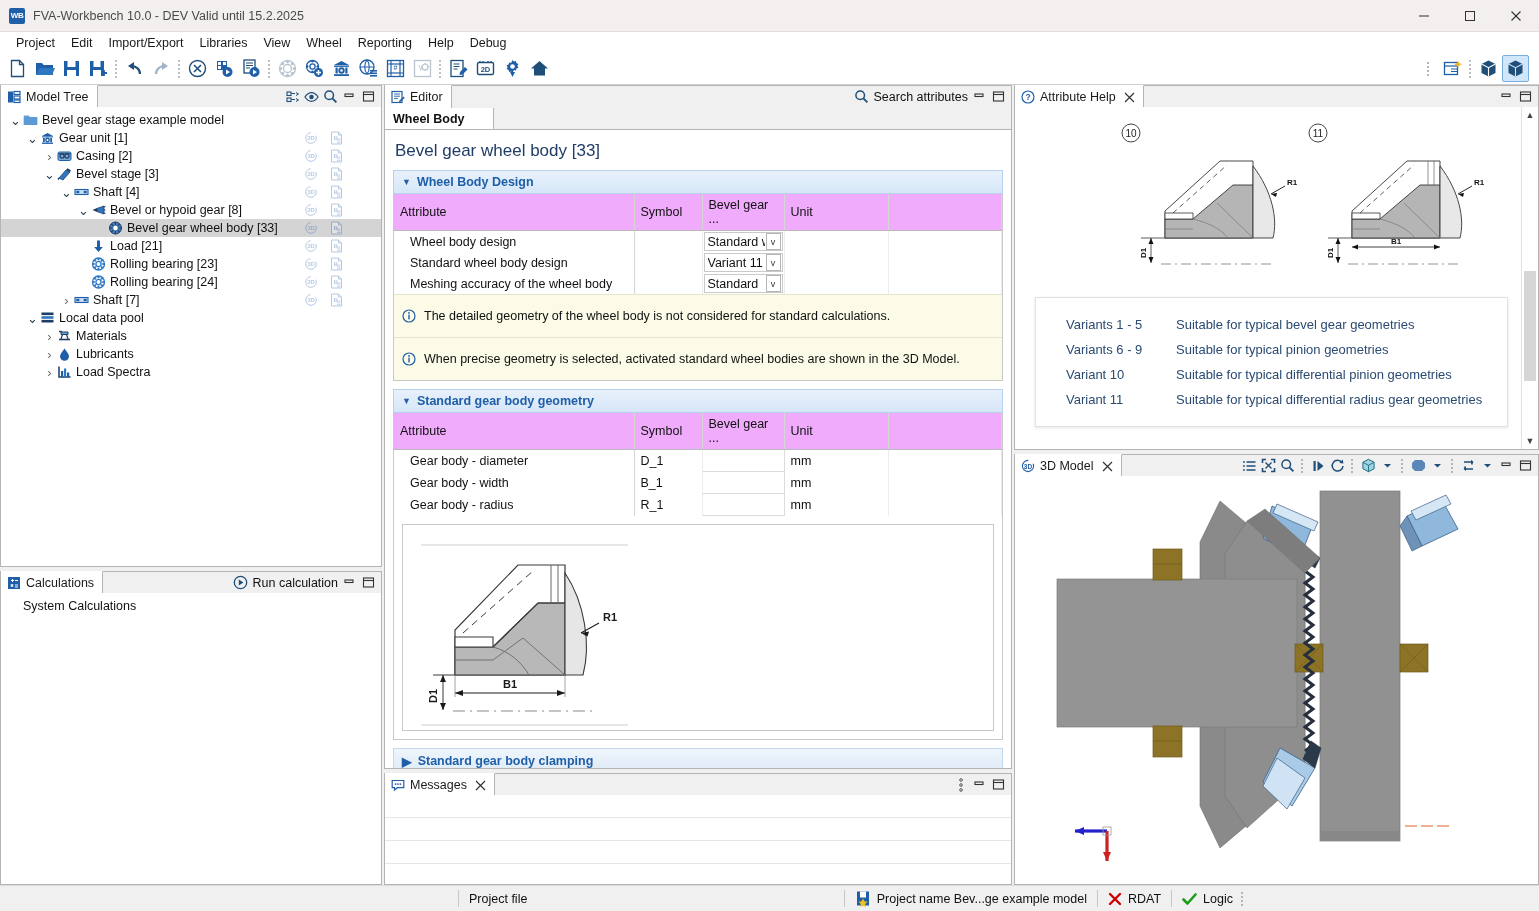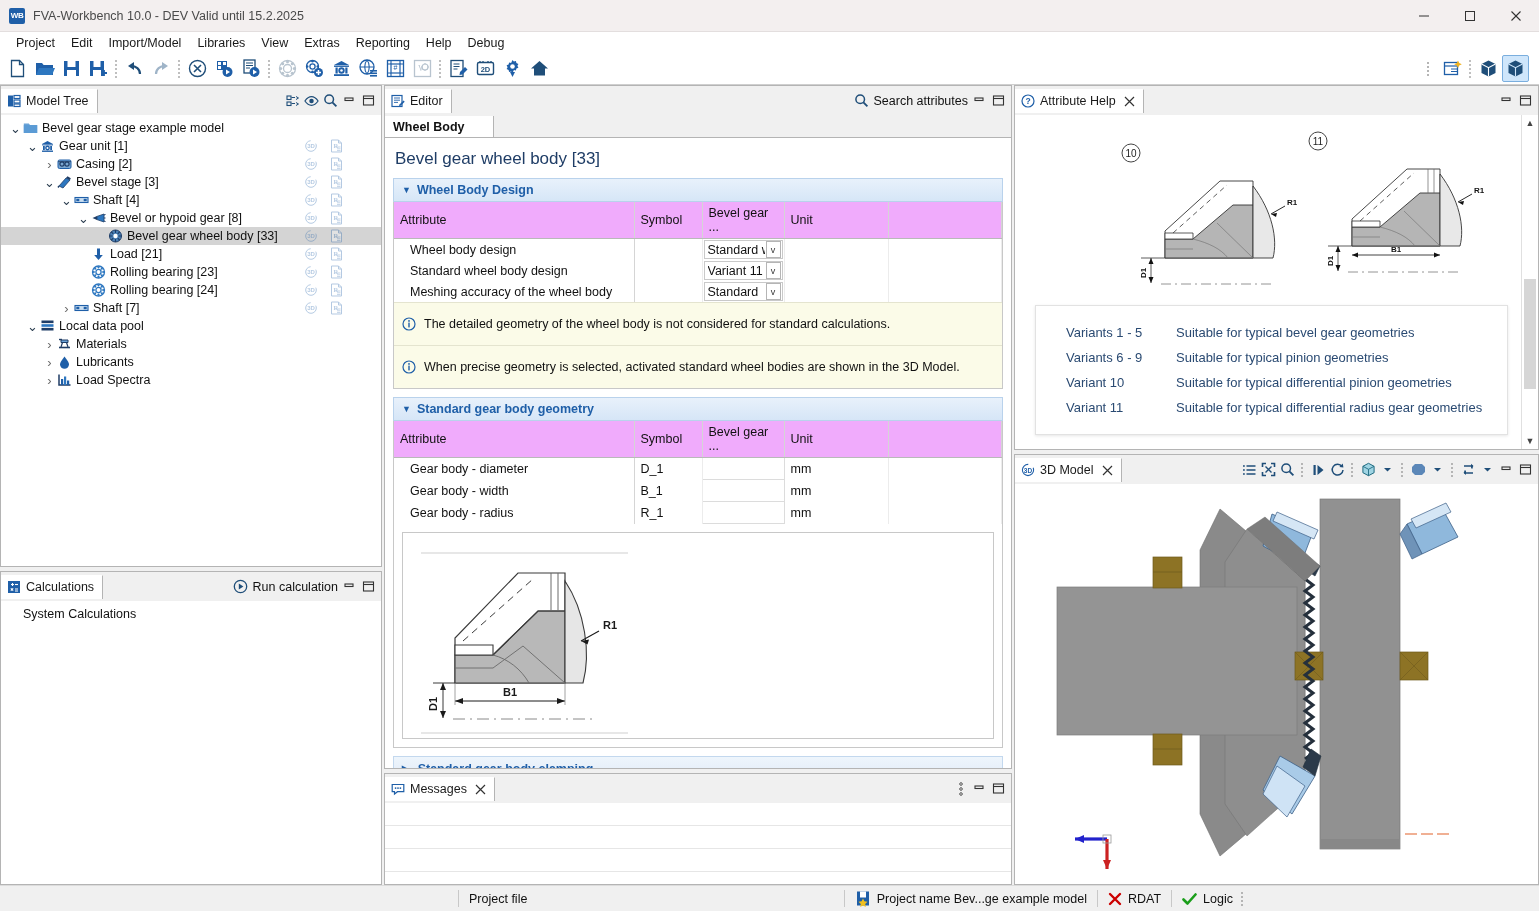--- a/index.html
+++ b/index.html
@@ -32,21 +32,21 @@
   .tbtn.active{background:#cfe6fb;border:1px solid #7aaede;box-sizing:border-box;border-radius:2px;}
 
   
   .main{flex:1;display:flex;min-height:0;padding:0 0 0 0;}
   .col-left{width:382px;display:flex;flex-direction:column;flex:0 0 auto;}
   .col-mid{flex:1;display:flex;flex-direction:column;min-width:0;margin:0 2px;}
   .col-right{width:525px;display:flex;flex-direction:column;flex:0 0 auto;}
 
   
   .panel{background:#fff;border:1px solid #b4b4b4;display:flex;flex-direction:column;min-height:0;}
-  .panel-head{height:29px;background:#f0f0f0;display:flex;align-items:center;flex:0 0 auto;position:relative;}
+  .panel-head{height:21px;background:#f0f0f0;display:flex;align-items:center;flex:0 0 auto;position:relative;}
   .ptab{height:23px;display:flex;align-items:center;padding:0 8px 0 6px;background:#fff;
         border-right:1px solid #b4b4b4;border-top:1px solid #fff;font-size:12.5px;color:#1a1a1a;}
   .ptab .ptitle{margin-left:5px;}
   .ptab .pclose{margin-left:8px;color:#333;font-size:13px;line-height:1;}
   .phead-tools{margin-left:auto;display:flex;align-items:center;gap:4px;padding-right:5px;color:#1f4e79;}
   .mini{width:15px;height:15px;display:flex;align-items:center;justify-content:center;}
   .panel-body{flex:1;background:#fff;overflow:hidden;position:relative;min-height:0;}
 
   
   .tree{position:relative;font-size:12.5px;padding-top:4px;}
@@ -137,24 +137,24 @@
       <svg width="12" height="12" viewBox="0 0 12 12">
           <line x1="1.5" y1="1.5" x2="10.5" y2="10.5" stroke="currentColor" stroke-width="1.1"></line>
           <line x1="10.5" y1="1.5" x2="1.5" y2="10.5" stroke="currentColor" stroke-width="1.1"></line>
         </svg>
     </div>
   </div>
 
   <div class="menubar">
     <div class="menu-item">Project</div>
     <div class="menu-item">Edit</div>
-    <div class="menu-item">Import/Model</div>
+    <div class="menu-item">Import/Export</div>
     <div class="menu-item">Libraries</div>
     <div class="menu-item">View</div>
-    <div class="menu-item">Extras</div>
+    <div class="menu-item">Wheel</div>
     <div class="menu-item">Reporting</div>
     <div class="menu-item">Help</div>
     <div class="menu-item">Debug</div>
   </div>
 
   <div class="toolbar">
     <div class="tbtn">
       <svg width="21" height="21" viewBox="0 0 21 21">
           <path d="M4.5 2.5h8l4 4v12h-12z" fill="#fff" stroke="#1f4e79" stroke-width="1.3"></path>
           <path d="M12.5 2.5v4h4" fill="none" stroke="#1f4e79" stroke-width="1.3"></path>
@@ -1083,21 +1083,21 @@
             <span class="mini">
               <svg width="13" height="13" viewBox="0 0 13 13">
                   <rect x="1.5" y="2" width="10" height="9" fill="none" stroke="#333" stroke-width="1.1"></rect>
                   <path d="M1.5 4.5h10" stroke="#333" stroke-width="1.1"></path>
                 </svg>
             </span>
           </div>
         </div>
         <div class="panel-body help-body">
 
-          <div style="position:absolute;left:100px;top:26px;">
+          <div style="position:absolute;left:100px;top:14px;">
             <svg width="190" height="150" viewBox="0 0 190 150">
               <circle cx="16" cy="12" r="9" fill="none" stroke="#444" stroke-width="1"></circle>
               <text x="16" y="16" font-size="10" fill="#222" text-anchor="middle" font-family="Liberation Sans">10</text>
               <g transform="translate(10,12)">
                 <path d="M40 105 L40 78 L95 28 L128 28 L128 105 Z" fill="#fff" stroke="#333" stroke-width=".9"></path>
                 <path d="M40 105 L40 86 L68 86 L108 52 L128 52 L128 105 Z" fill="#b5b5b5" stroke="#333" stroke-width=".9"></path>
                 <path d="M40 80 L68 80 L68 86 L40 86 Z" fill="#fff" stroke="#333" stroke-width=".8"></path>
                 <path d="M128 33 C147 58 153 86 148 105 L128 105 Z" fill="#e8e8e8" stroke="#333" stroke-width=".9"></path>
                 <path d="M68 86 C84 90 96 96 103 105" fill="none" stroke="#777" stroke-width=".7"></path>
                 <path d="M92 70 L128 105" fill="none" stroke="#777" stroke-width=".7"></path>

